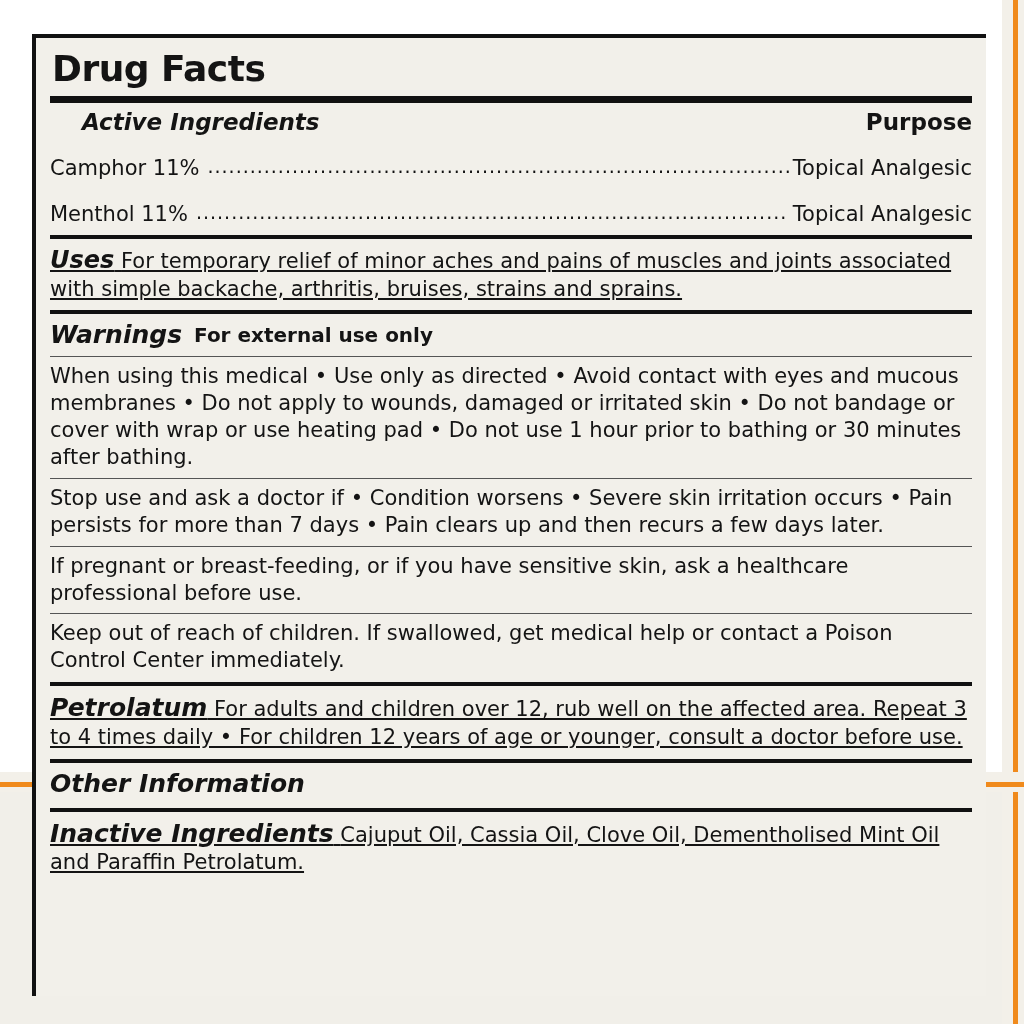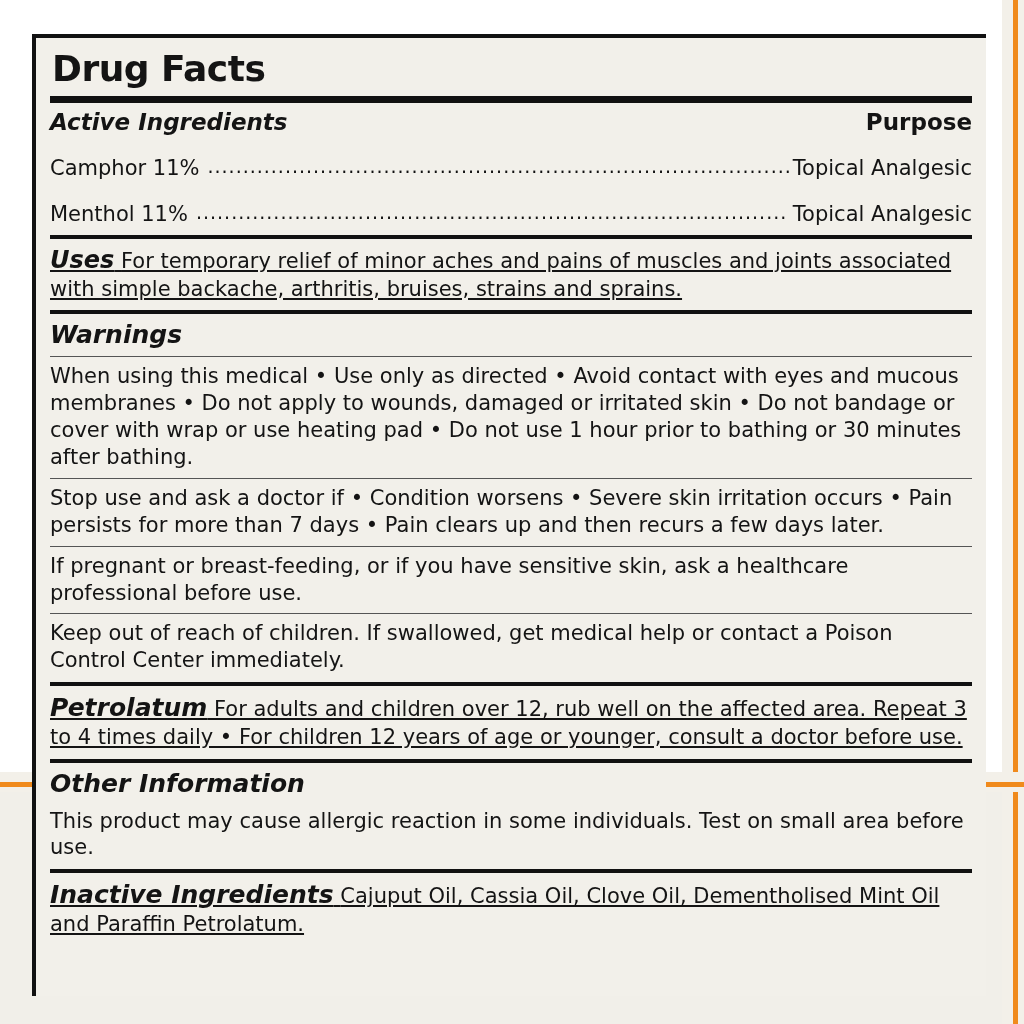--- a/index.html
+++ b/index.html
@@ -92,20 +92,21 @@
   }
   .row-head {
     display: flex;
     justify-content: space-between;
     align-items: baseline;
     font-size: 23px;
   }
   .row-head .left {
     font-style: italic;
     font-weight: 700;
+    margin-left: 32px;
   }
   .row-head .right {
     font-weight: 700;
   }
   .ingredient-line {
     display: flex;
     align-items: baseline;
     font-size: 21px;
     line-height: 1.25;
     white-space: nowrap;
@@ -209,20 +210,21 @@
 
       <div class="sec">
         <span class="lead-ital">Uses</span>
         <span>For temporary relief of minor aches and  pains of muscles and joints associated with simple backache, arthritis, bruises, strains and sprains.</span>
       </div>
 
       <div class="rule-med"></div>
 
       <div class="warn-head">
         <span class="w-title">Warnings</span>
+        <span class="w-sub">For external use only</span>
       </div>
 
       <div class="rule-thin"></div>
 
       <div class="body-text">
         <span class="lead-bold">When using this medical</span><span> • Use only as directed • Avoid contact with eyes and mucous membranes • Do not apply to wounds, damaged or irritated skin • Do not bandage or cover with wrap or use heating pad • Do not use 1 hour prior to bathing or 30 minutes after bathing.</span>
       </div>
 
       <div class="rule-thin"></div>
 
@@ -246,21 +248,20 @@
 
       <div class="sec">
         <span class="lead-ital-lg">Petrolatum</span>
         <span>For adults and children over 12, rub well on the affected area. Repeat 3 to 4 times daily • For children 12 years of age or younger, consult a doctor before use.</span>
       </div>
 
       <div class="rule-med"></div>
 
       <div>
         <div class="block-title">Other Information</div>
-        <div class="body-text">This product may cause allergic reaction in some individuals. Test on small area before use.</div>
       </div>
 
       <div class="rule-med"></div>
 
       <div class="sec">
         <span class="lead-ital-lg">Inactive Ingredients</span>
         <span>Cajuput Oil, Cassia Oil, Clove Oil, Dementholised Mint Oil and Paraffin Petrolatum.</span>
       </div>
 
     </div>

